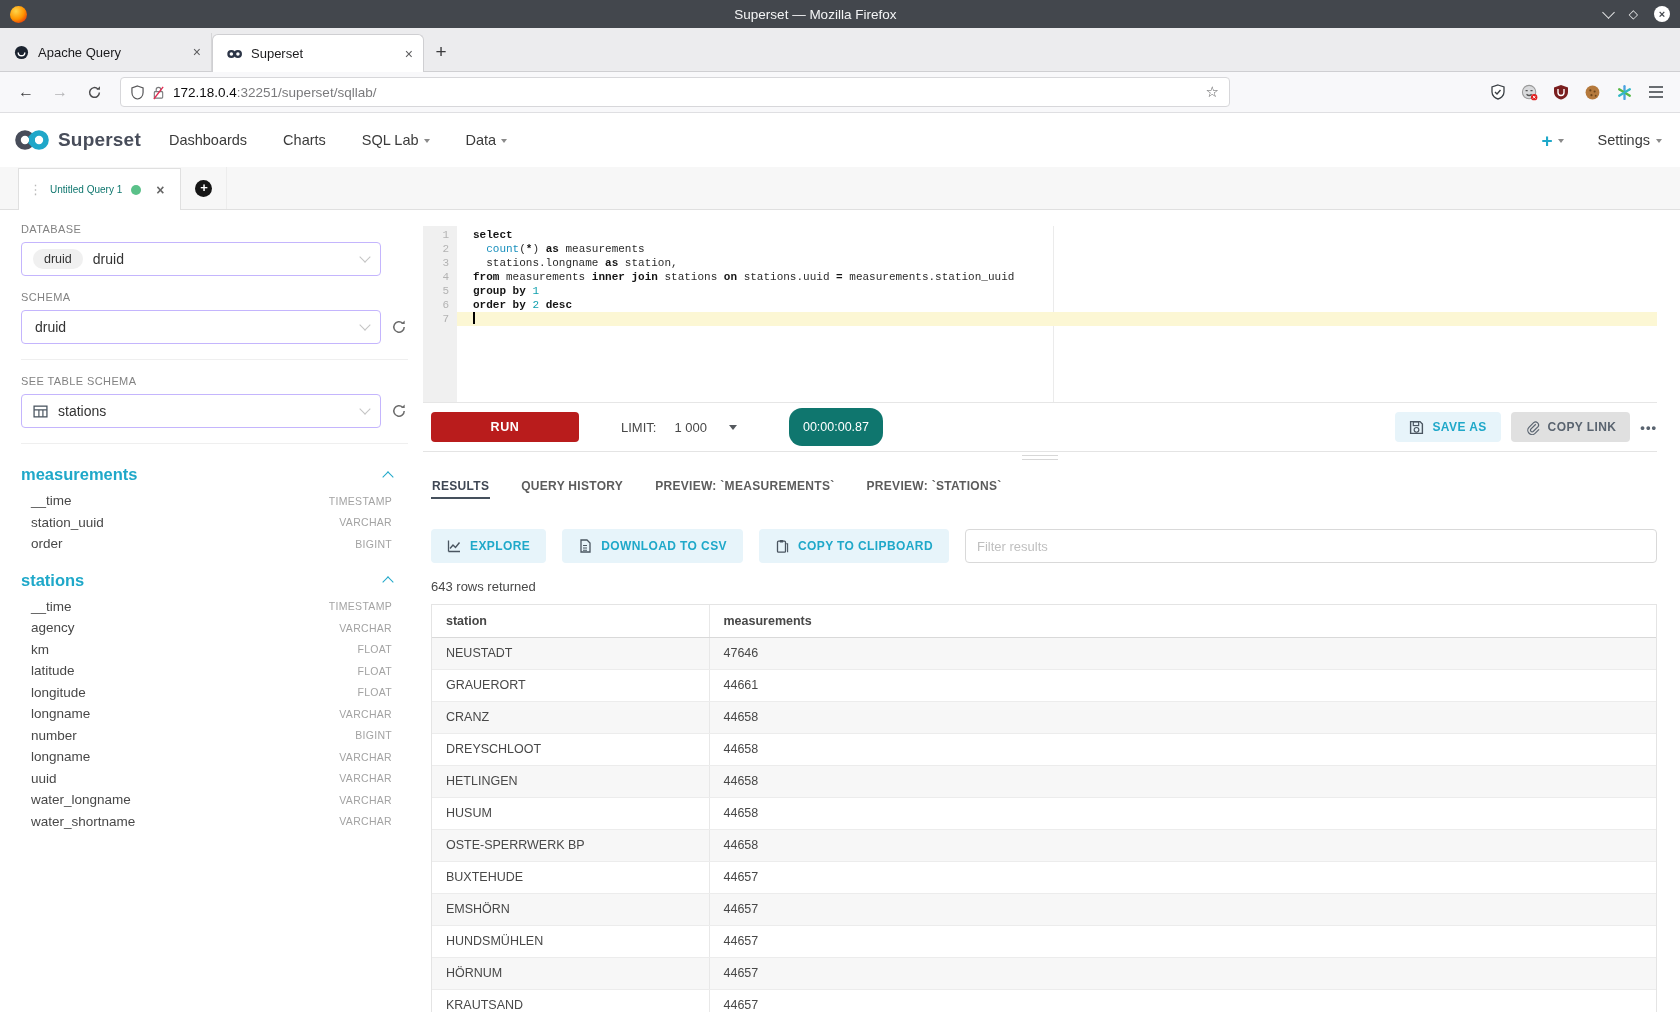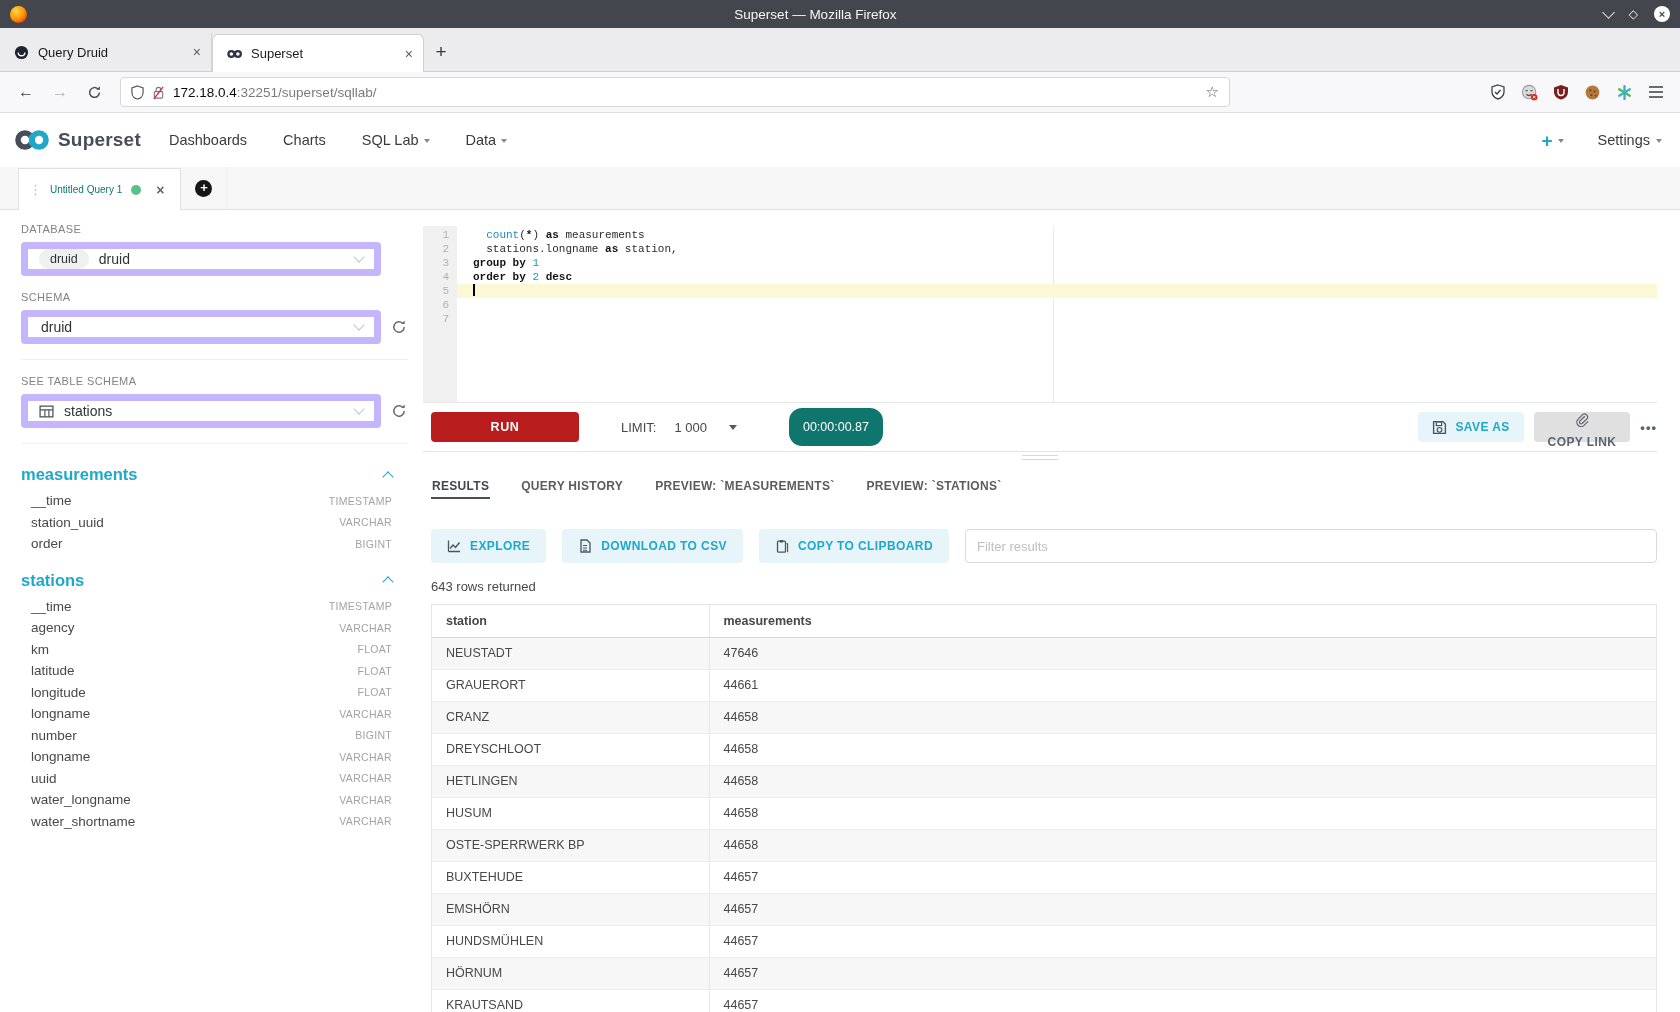--- a/index.html
+++ b/index.html
@@ -70,21 +70,21 @@
     font-size:13px; line-height:15px; text-align:center; font-weight:bold; }
 
   
   .content { display:flex; height:806px; }
   .sidebar { width:420px; padding:13px 12px 0 21px; flex-shrink:0; }
   .main { flex:1; padding:0 23px 0 3px; display:flex; flex-direction:column; }
 
   
   .fld-label { font-size:11px; color:#828282; letter-spacing:.4px; margin-bottom:7px; }
   .sel-row { display:flex; align-items:center; gap:10px; margin-bottom:15px; }
-  .sel { flex:1; height:34px; border:7px solid #c4b5fd; border-radius:4px; background:#fff;
+  .sel { flex:1; height:34px; border:1px solid #c4b5fd; border-radius:4px; background:#fff;
     display:flex; align-items:center; padding:0 11px; }
   .db-tag { background:#f0f0f0; border-radius:10px; padding:3px 11px; font-size:12.5px; color:#333; }
   .sel-value { font-size:14px; color:#333; margin-left:10px; }
   .sel-value.solo { margin-left:2px; }
   .sel-caret { width:8px; height:8px; border-right:1.4px solid #c4c4c4; border-bottom:1.4px solid #c4c4c4;
     transform:rotate(45deg); margin-left:auto; margin-top:-4px; }
   .refresh-ic { width:17px; display:flex; }
   .sb-divider { border:none; border-top:1px solid #efefef; margin:3px 0 15px 0; }
   .tbl-section { margin-bottom:10px; }
   .tbl-head { display:flex; align-items:center; justify-content:space-between;
@@ -121,21 +121,21 @@
   .limit { display:flex; align-items:center; gap:8px; margin-left:42px; font-size:13px; color:#484848; }
   .limit-val { margin-left:10px; }
   .limit-caret { width:0; height:0; border-left:4px solid transparent; border-right:4px solid transparent;
     border-top:5px solid #55595e; margin-left:14px; }
   .elapsed { margin-left:52px; background:#0f766e; color:#fff; border-radius:13px; height:38px;
     display:flex; align-items:center; padding:0 14px; font-size:12.5px; }
   .run-right { margin-left:auto; display:flex; align-items:center; gap:10px; }
   .saveas-btn { height:30px; background:#e7f4fa; border:none; border-radius:4px; display:flex;
     align-items:center; gap:8px; padding:0 14px; color:#1fa8c9; font-size:12px; font-weight:bold; letter-spacing:.4px; }
   .copylink-btn { height:30px; background:#e0e0e0; border:none; border-radius:4px; display:flex;
-    align-items:center; gap:8px; padding:0 14px; color:#5a6470; font-size:12px; font-weight:bold; letter-spacing:.4px;flex-direction:column; }
+    align-items:center; gap:8px; padding:0 14px; color:#5a6470; font-size:12px; font-weight:bold; letter-spacing:.4px; }
   .more-btn { color:#5a6470; font-size:13px; letter-spacing:1px; font-weight:bold; background:none; border:none; }
 
   
   .resizer { height:12px; border-top:1px solid #e4e4e4; display:flex; align-items:center; justify-content:center; }
   .grip { width:36px; }
   .grip i { display:block; height:1.6px; background:#d7d7d7; margin:2.4px 0; }
   .stabs { height:44px; display:flex; align-items:flex-end; gap:30px; padding-left:8px; }
   .stab { font-size:12px; font-weight:bold; letter-spacing:.3px; color:#5c5c5c; padding:0 1px 14px 1px;
     position:relative; }
   .stab.active { color:#3f4754; }
@@ -175,21 +175,21 @@
 </div>
 
 <div class="tabbar">
   <div class="btab">
     <span class="favicon">
       <svg width="15" height="15" viewBox="0 0 16 16">
           <circle cx="8" cy="8" r="7" fill="#1c2430"></circle>
           <path d="M4.5 8a3.5 3.5 0 0 0 7 0" fill="none" stroke="#fff" stroke-width="1.5"></path>
         </svg>
     </span>
-    <span>Query Druid</span>
+    <span>Apache Query</span>
     <span class="tab-close">×</span>
   </div>
   <div class="btab active">
     <span class="favicon">
       <svg width="19" height="12" viewBox="0 0 22 12">
           <circle cx="6" cy="6" r="4" fill="none" stroke="#2c3547" stroke-width="3.2"></circle>
           <circle cx="15" cy="6" r="4" fill="none" stroke="#2c3547" stroke-width="3.2"></circle>
         </svg>
     </span>
     <span>Superset</span>
@@ -439,22 +439,24 @@
           <div class="gut-num">1</div>
           <div class="gut-num">2</div>
           <div class="gut-num">3</div>
           <div class="gut-num">4</div>
           <div class="gut-num">5</div>
           <div class="gut-num">6</div>
           <div class="gut-num">7</div>
         </div>
       <div class="code-area">
         <div class="print-margin"></div>
+      <div class="code-line"><span class="cl-k">select</span></div>
           <div class="code-line"><span class="cl-p">  </span><span class="cl-f">count</span><span class="cl-p">(</span><span class="cl-k">*</span><span class="cl-p">) </span><span class="cl-k">as</span><span class="cl-p"> measurements</span></div>
           <div class="code-line"><span class="cl-p">  stations.longname </span><span class="cl-k">as</span><span class="cl-p"> station,</span></div>
+          <div class="code-line"><span class="cl-k">from</span><span class="cl-p"> measurements </span><span class="cl-k">inner join</span><span class="cl-p"> stations </span><span class="cl-k">on</span><span class="cl-p"> stations.uuid </span><span class="cl-k">=</span><span class="cl-p"> measurements.station_uuid</span></div>
           <div class="code-line"><span class="cl-k">group by</span><span class="cl-p"> </span><span class="cl-n">1</span></div>
           <div class="code-line"><span class="cl-k">order by</span><span class="cl-p"> </span><span class="cl-n">2</span><span class="cl-p"> </span><span class="cl-k">desc</span></div>
           <div class="code-line active"><span class="cursor"></span></div>
         </div>
     </div>
 
     <div class="run-row">
       <button class="run-btn">RUN</button>
       <span class="limit">
         <span>LIMIT:</span>

